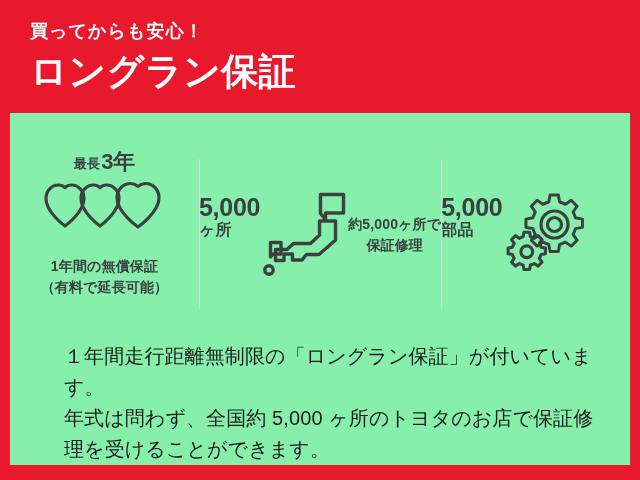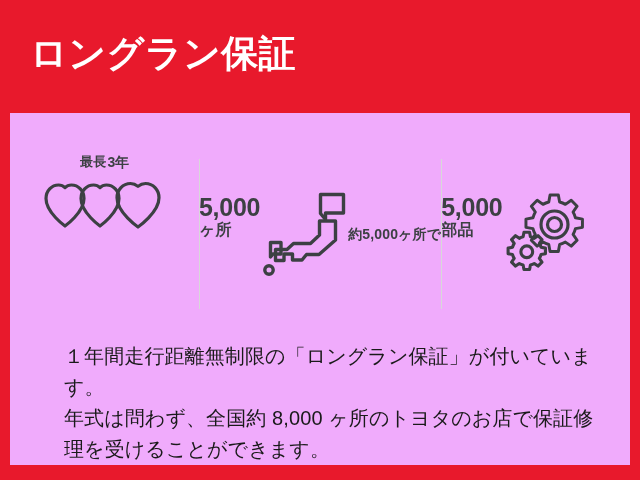--- a/index.html
+++ b/index.html
@@ -74,21 +74,21 @@
     font-size:25px;font-weight:bold;line-height:1;letter-spacing:-.01em;
   }
   .stat-unit{
     font-size:16px;font-weight:bold;line-height:1.25;letter-spacing:.02em;
   }
   
   .stat-inline{
     display:flex;align-items:baseline;color:#3c4043;
   }
   .stat-inline .stat-kicker{margin-right:1px;position:relative;top:-1px;}
-  .stat-inline .stat-value{font-size:14px;}
+  .stat-inline .stat-value{font-size:22px;}
 
   .f-icon{display:block;}
   .f-cap{
     margin-top:0;text-align:center;color:#3c4043;
     font-size:14px;font-weight:bold;line-height:1.5;letter-spacing:.01em;
     white-space:nowrap;
   }
 
   
   .col-hearts{flex-direction:column;}
@@ -110,43 +110,48 @@
     margin-left:22px;
   }
   #bodytext p{margin:0;}
 </style>
 </head>
 <body>
 
 <div id="banner" style="--brand: #e8192c; background: rgb(232, 25, 44);">
 
   <div id="header">
+    <div class="hd-small">買ってからも安心！</div>
     <div class="hd-main">
       <span class="hd-main-big">ロングラン保証</span>
     </div>
   </div>
 
-  <div id="panel" style="background: #f0abfc; padding-left: 20px;">
+  <div id="panel" style="background: #86efac; padding-left: 20px;">
 
     <div id="features">
 
       <div class="feature col-hearts">
         <div class="f-stat">
           <div class="stat-inline">
             <span class="stat-kicker">最長</span>
             <span class="stat-value">3年</span>
           </div>
         </div>
         <div class="f-icon">
           <svg width="122" height="48" viewBox="0 0 122 48" fill="none" stroke="#3c4043" stroke-width="3.2" stroke-linejoin="round" stroke-linecap="round">
             <path d="M22 45 C22 45 3 31.5 3 17.5 C3 9.8 8.6 4 15.6 4 C19.4 4 22 6.6 22 6.6 C22 6.6 24.6 4 28.4 4 C35.4 4 41 9.8 41 17.5 C41 31.5 22 45 22 45 Z"></path>
             <path d="M57 45 C57 45 38 31.5 38 17.5 C38 9.8 43.6 4 50.6 4 C54.4 4 57 6.6 57 6.6 C57 6.6 59.6 4 63.4 4 C70.4 4 76 9.8 76 17.5 C76 31.5 57 45 57 45 Z"></path>
             <path d="M95 46 C95 46 74 31.5 74 16.8 C74 8.6 80 2.5 87.5 2.5 C91.6 2.5 95 5.4 95 5.4 C95 5.4 98.4 2.5 102.5 2.5 C110 2.5 116 8.6 116 16.8 C116 31.5 95 46 95 46 Z"></path>
           </svg>
         </div>
+        <div class="f-cap">
+          <div>1年間の無償保証</div>
+          <div>（有料で延長可能）</div>
+        </div>
       </div>
 
       <div class="feature">
         <div class="stat-icon-row">
           <div class="f-stat-text">
             <span class="stat-value">5,000</span>
             <span class="stat-unit">ヶ所</span>
           </div>
           <div class="f-icon">
             <svg width="86" height="88" viewBox="0 0 86 88" fill="none" stroke="#3c4043" stroke-width="3.4" stroke-linejoin="round" stroke-linecap="round">
@@ -157,20 +162,21 @@
                        H25 L31.5 52.5 H48.5 L57.5 44 V30 Z"></path>
 
               <path d="M8.5 51.5 H19 V63 H11 L8.5 66 Z"></path>
 
               <circle cx="7" cy="79" r="4.2"></circle>
             </svg>
           </div>
         </div>
         <div class="f-cap">
           <div>約5,000ヶ所で</div>
+          <div>保証修理</div>
         </div>
       </div>
 
       <div class="feature">
         <div class="stat-icon-row">
           <div class="f-stat-text">
             <span class="stat-value">5,000</span>
             <span class="stat-unit">部品</span>
           </div>
           <div class="f-icon">
@@ -198,18 +204,18 @@
           </div>
         </div>
         <div class="f-cap">
         </div>
       </div>
 
     </div>
 
     <div id="bodytext" style="color: rgb(26, 26, 26);">
       <p>１年間走行距離無制限の「ロングラン保証」が付いています。</p>
-      <p>年式は問わず、全国約 8,000 ヶ所のトヨタのお店で保証修</p>
+      <p>年式は問わず、全国約 5,000 ヶ所のトヨタのお店で保証修</p>
       <p>理を受けることができます。</p>
     </div>
 
   </div>
 </div>
 
 </body></html>

